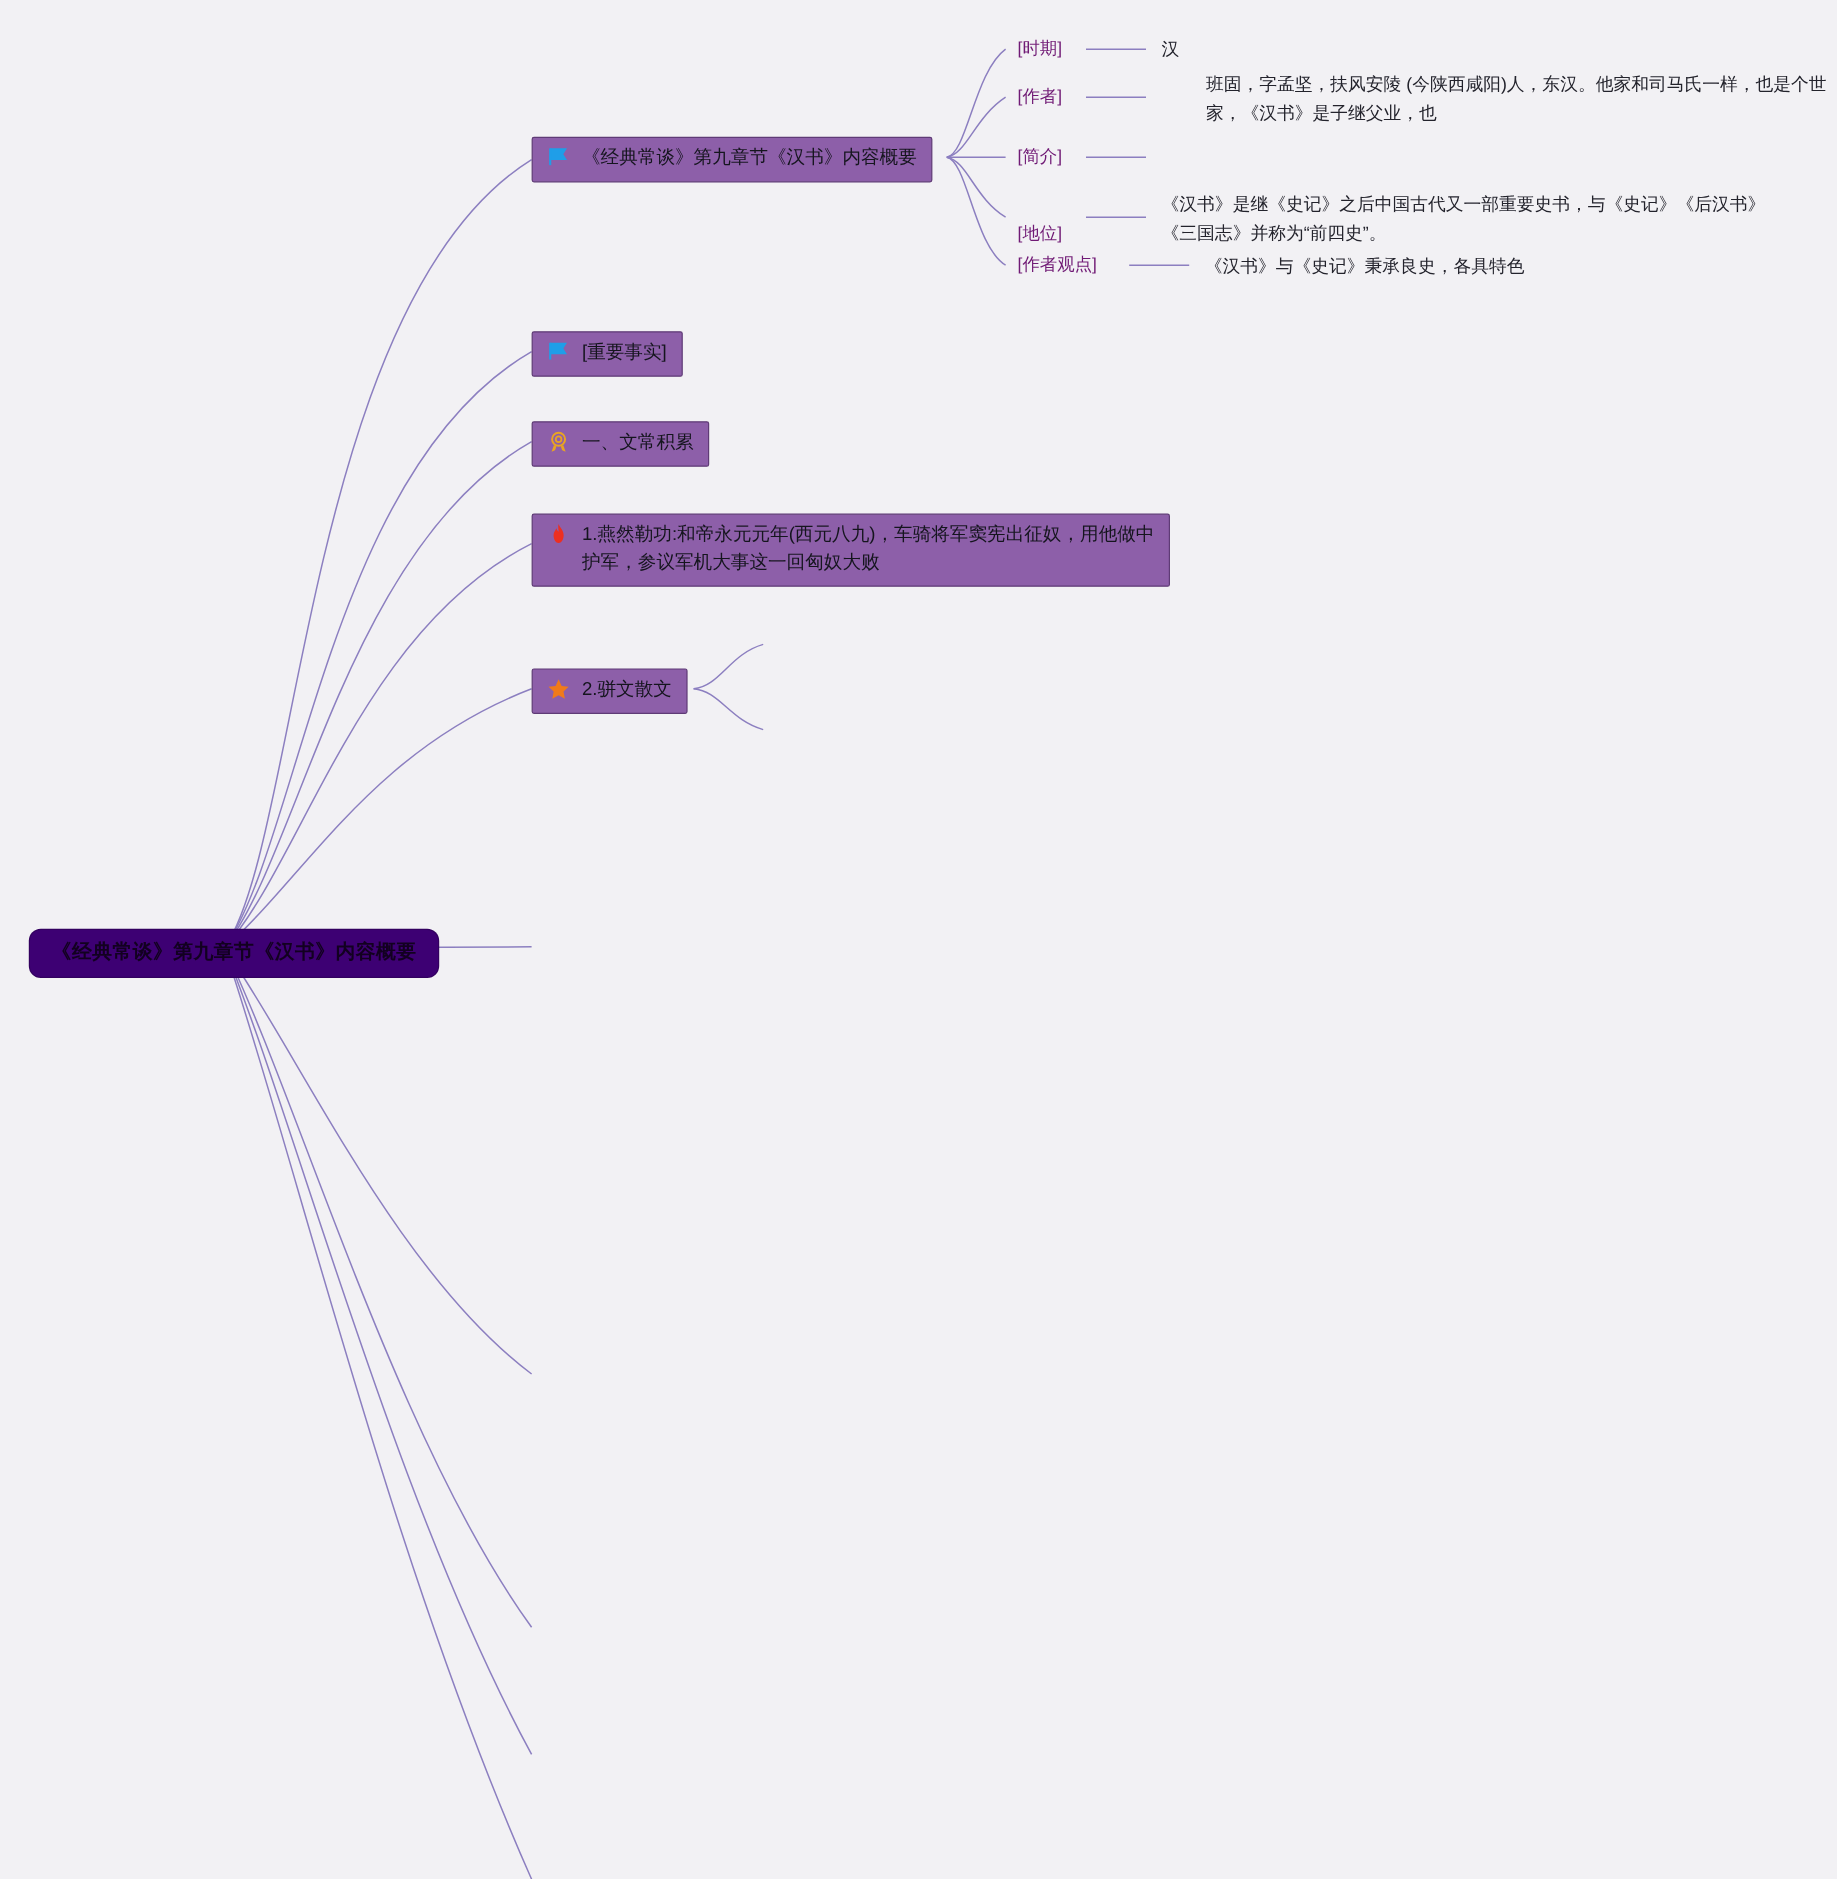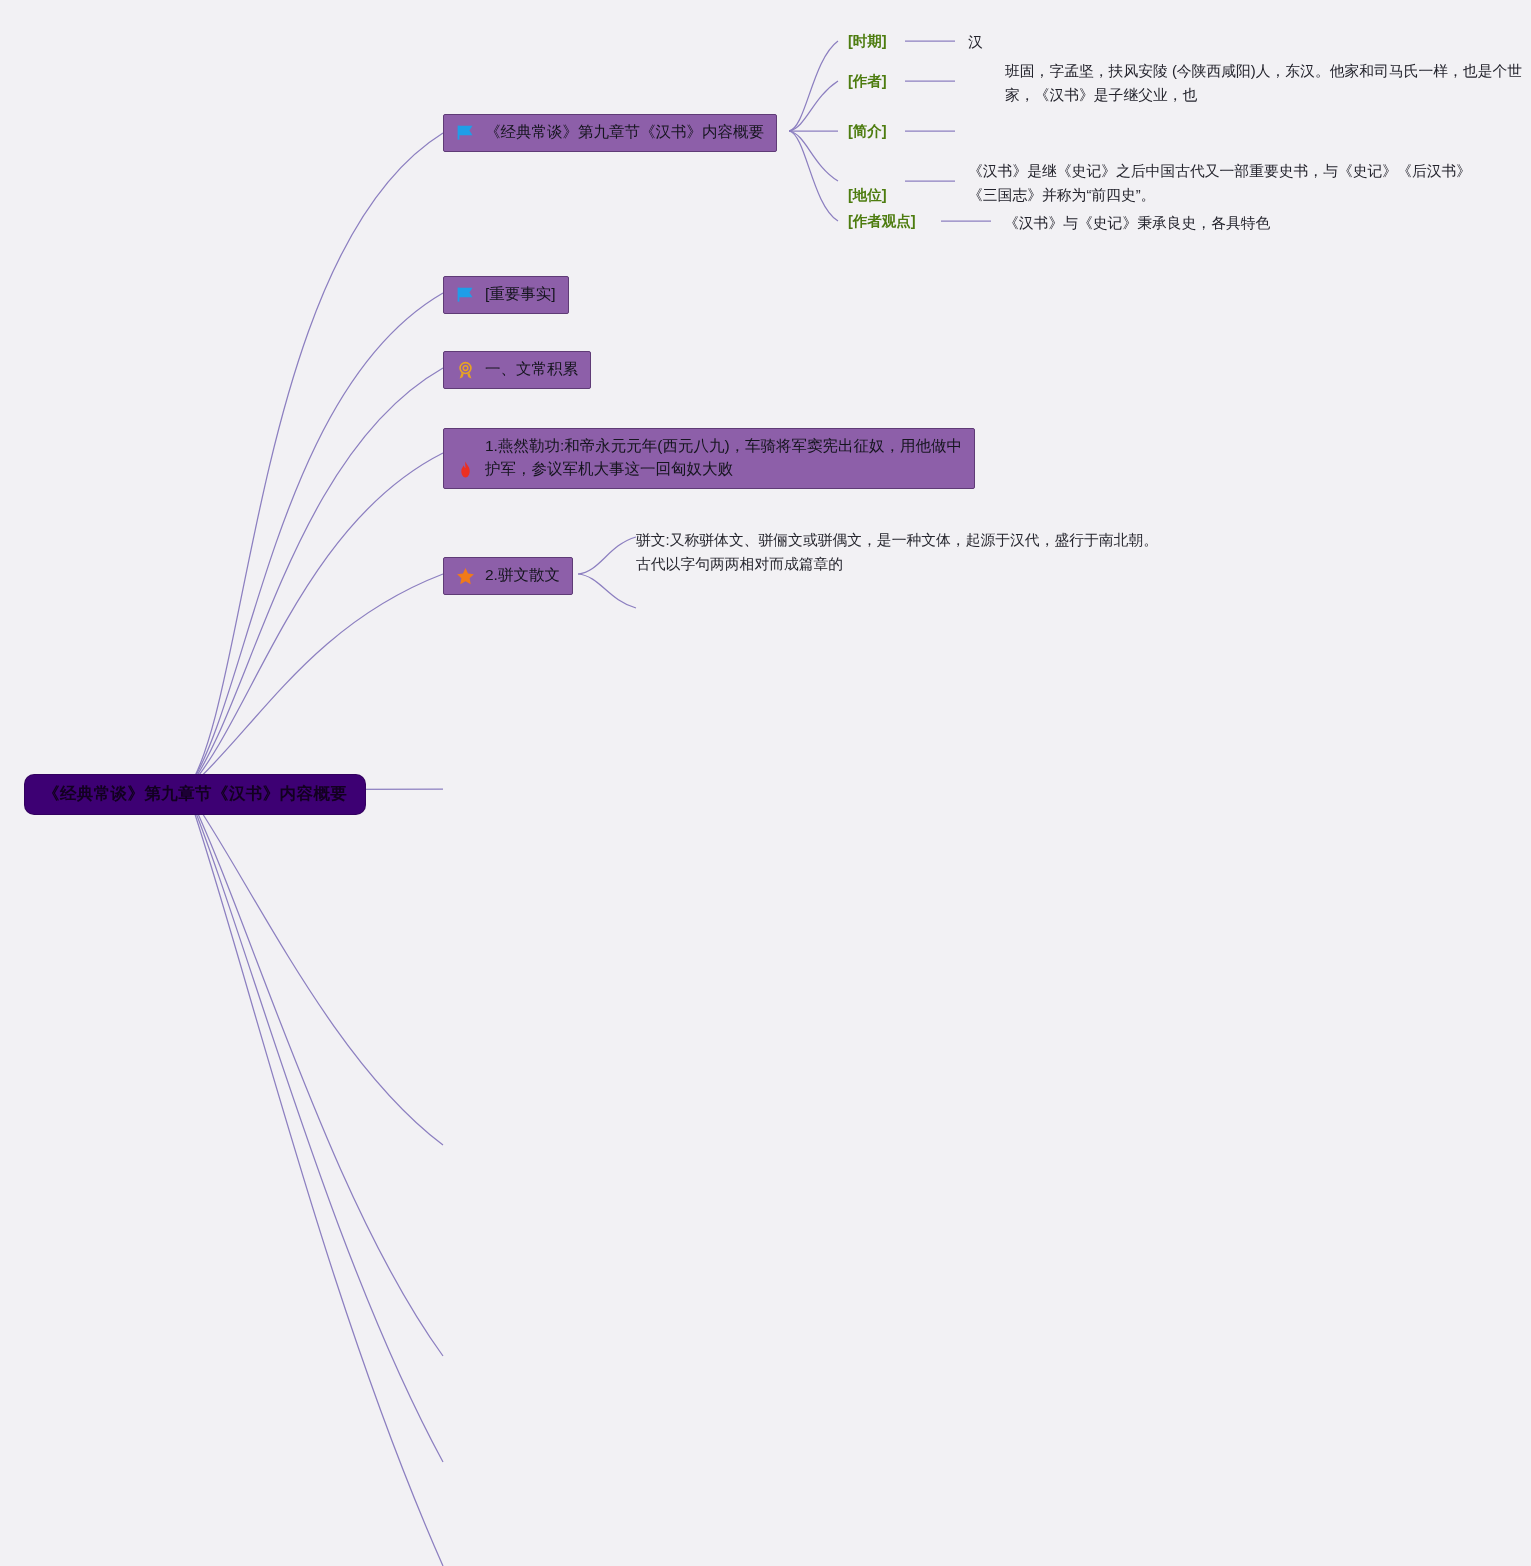--- a/index.html
+++ b/index.html
@@ -22,21 +22,21 @@
   }
   #edges {
     position: absolute;
     left: 0; top: 0;
     width: 1531px; height: 1566px;
     pointer-events: none;
   }
   .node {
     position: absolute;
     display: flex;
-    align-items: flex-end;
+    align-items: flex-start;
     gap: 9px;
   }
   
   .root-node {
     background: #3d0073;
     border-radius: 9px;
     padding: 9px 18px 10px 18px;
     box-shadow: 0 0 0 1px #33005f;
   }
   .root-label {
@@ -63,25 +63,24 @@
   .branch-node.wide .branch-label { max-width: 510px; }
   
   .icon {
     flex: 0 0 auto;
     width: 21px; height: 21px;
     display: block;
   }
   
   .sub-label {
     position: absolute;
-    color: #4d7c0f;
+    color: #701a75;
     font-size: 14.5px;
     white-space: nowrap;
     line-height: 1.3;
-    font-weight: bold;
   }
   .sub-text {
     position: absolute;
     color: #23232c;
     font-size: 14.8px;
     line-height: 1.62;
     white-space: pre-line;
   }
   .leaf-text {
     position: absolute;
@@ -187,16 +186,14 @@
 
   <div class="sub-label" style="left:848px; top:122px;">[简介]</div>
 
   <div class="sub-label" style="left:848px; top:172px;margin-top:14px;">[地位]</div>
   <div class="sub-text" style="left:968px; top:160px; width:510px;">《汉书》是继《史记》之后中国古代又一部重要史书，与《史记》《后汉书》
 《三国志》并称为“前四史”。</div>
 
   <div class="sub-label" style="left:848px; top:212px;">[作者观点]</div>
   <div class="sub-text" style="left:1004px; top:212px; width:480px;">《汉书》与《史记》秉承良史，各具特色</div>
 
-  <div class="leaf-text" style="left:636px; top:529px; width:540px;">骈文:又称骈体文、骈俪文或骈偶文，是一种文体，起源于汉代，盛行于南北朝。
-古代以字句两两相对而成篇章的</div>
 
 </div>
 
 </body></html>

